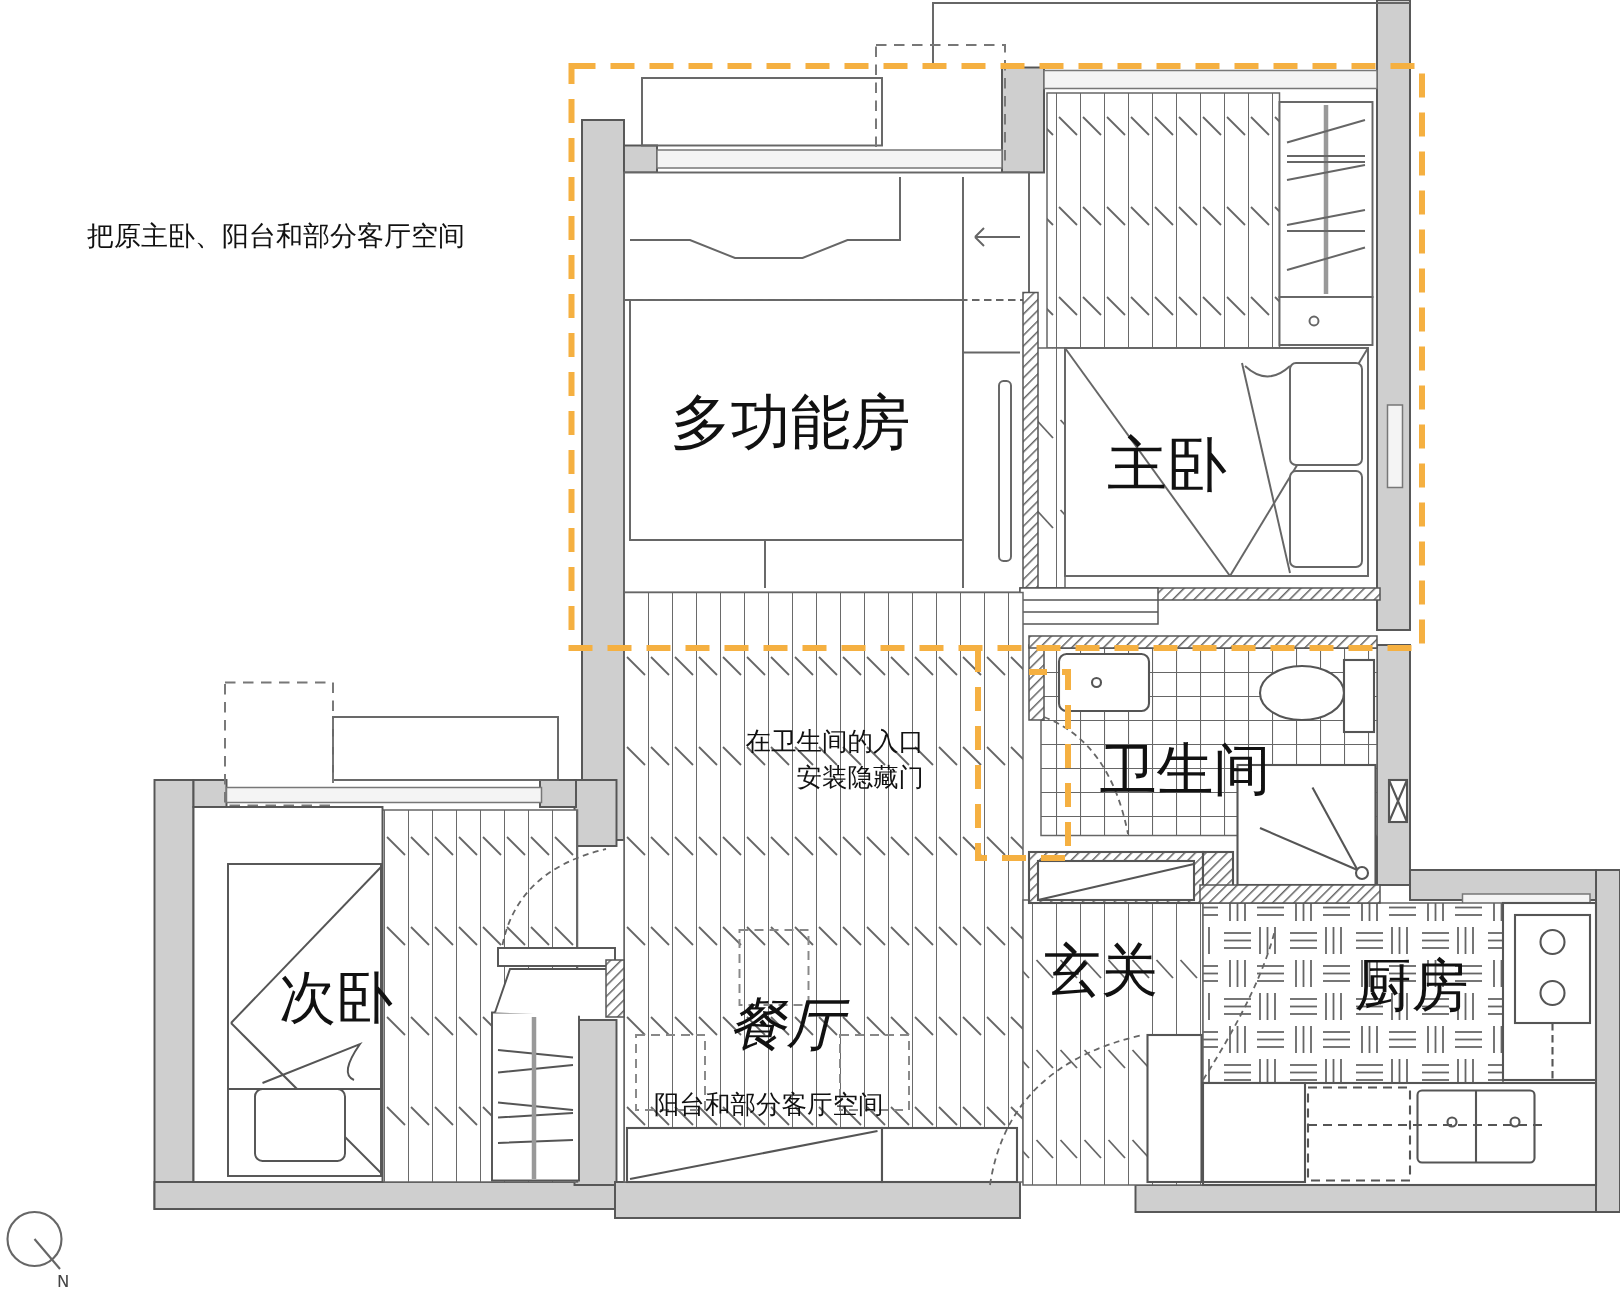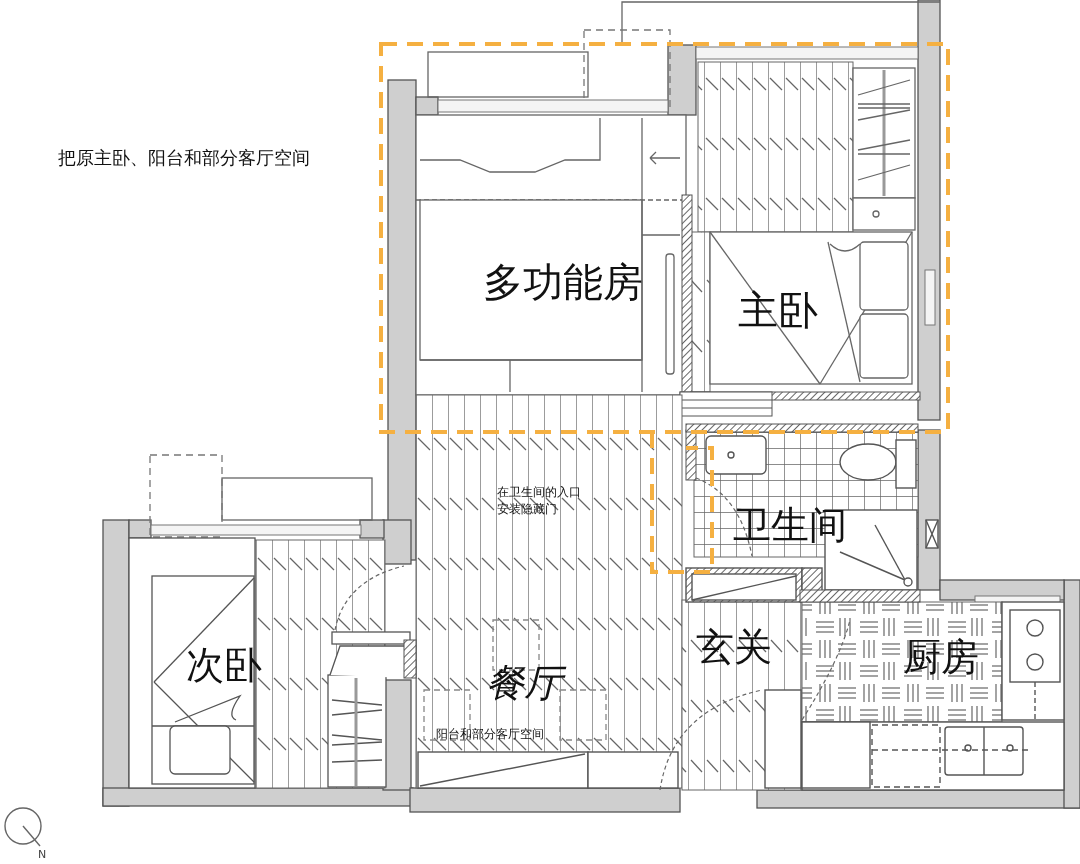--- a/index.html
+++ b/index.html
@@ -2,21 +2,21 @@
 <html><head>
 <meta charset="utf-8">
 <style>
   html, body { margin: 0; padding: 0; background: #ffffff; }
   body { width: 1080px; height: 864px; position: relative; overflow: hidden; font-family: "DejaVu Sans", "Liberation Sans", sans-serif; }
   #plan { position: absolute; left: 0; top: 0; width: 1080px; height: 864px; }
   .lbl { position: absolute; color: #111; white-space: nowrap; line-height: 1; }
   .room-big { font-size: 40px; font-weight: 500; }
   .room-mid { font-size: 38px; }
   .note { font-size: 18px; text-align: left; line-height: 1.35; }
-  .note2 { font-size: 12px; text-align: left; line-height: 1.4; }
+  .note2 { font-size: 17px; text-align: right; line-height: 1.4; }
   .compass-n { position: absolute; font-size: 11px; color: #444; }
 </style>
 </head>
 <body>
 
 <svg id="plan" viewBox="0 0 1080 864" xmlns="http://www.w3.org/2000/svg">
   <defs>
     <pattern id="plank" width="16" height="60" patternUnits="userSpaceOnUse">
       <rect width="16" height="60" fill="#fff"></rect>
       <line x1="0" y1="0" x2="0" y2="60" stroke="#666" stroke-width="1.3"></line>
@@ -229,29 +229,29 @@
   <g fill="none" stroke="#666" stroke-width="1.4">
     <circle cx="23" cy="826" r="18"></circle>
     <line x1="23" y1="826" x2="40" y2="846"></line>
   </g>
 </svg>
 
 <div class="lbl note" style="left:58px;top:146px;">
   <div>把原主卧、阳台和部分客厅空间</div>
 </div>
 
-<div class="lbl room-big" style="left:447px;top:262px;margin-left:36px;">多功能房</div>
+<div class="lbl room-big" style="left:447px;top:262px;">多功能房</div>
 <div class="lbl room-big" style="left:738px;top:290px;">主卧</div>
 
 <div class="lbl note2" style="left:497px;top:484px;">
   <div>在卫生间的入口</div>
   <div>安装隐藏门</div>
 </div>
 
-<div class="lbl room-mid" style="left:733px;top:506px;">卫生间</div>
+<div class="lbl room-mid" style="left:733px;top:494px;">卫生间</div>
 <div class="lbl room-mid" style="left:186px;top:646px;">次卧</div>
 <div class="lbl room-mid" style="left:486px;top:664px;font-style:italic;">餐厅</div>
 <div class="lbl room-mid" style="left:696px;top:628px;">玄关</div>
 <div class="lbl room-mid" style="left:903px;top:638px;">厨房</div>
 
 <div class="lbl note2" style="left:436px;top:726px;">阳台和部分客厅空间</div>
 
 <div class="compass-n" style="left:38px;top:848px;">N</div>
 
 </body></html>

